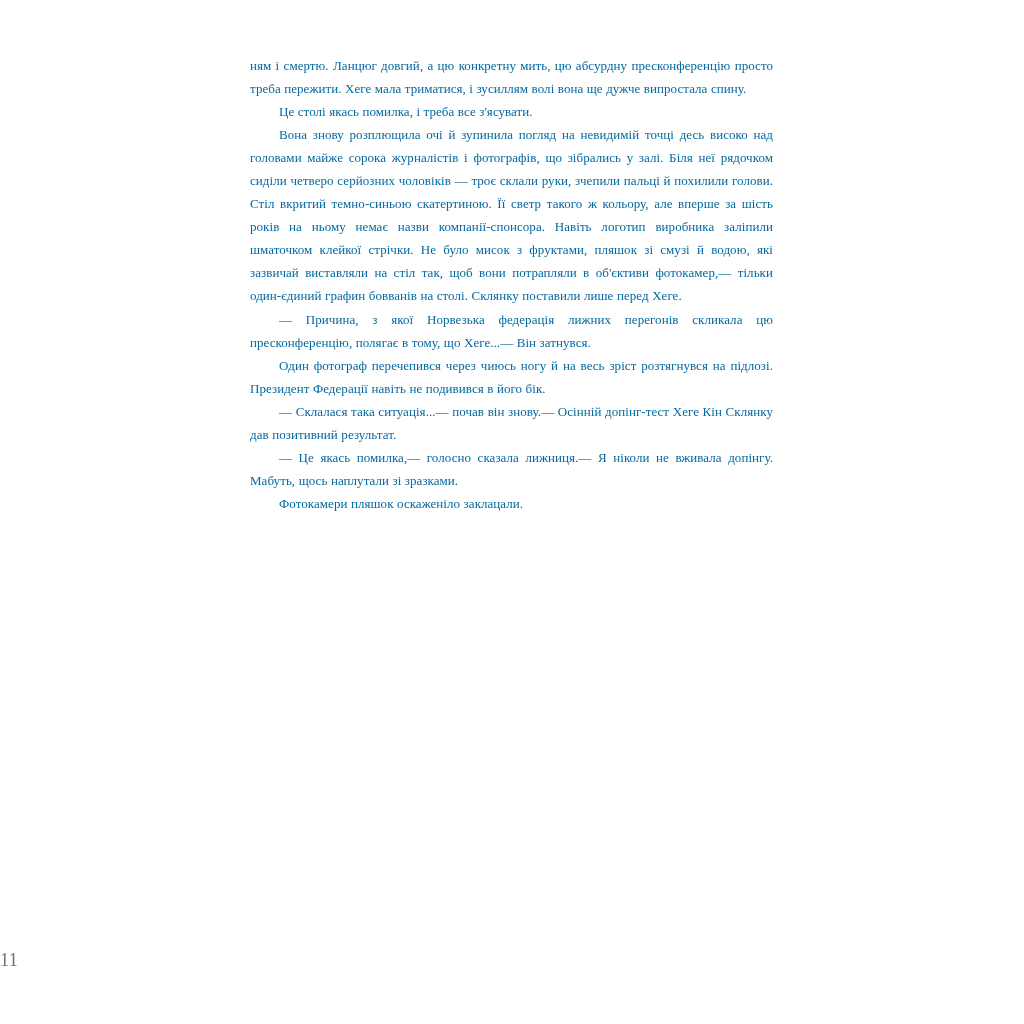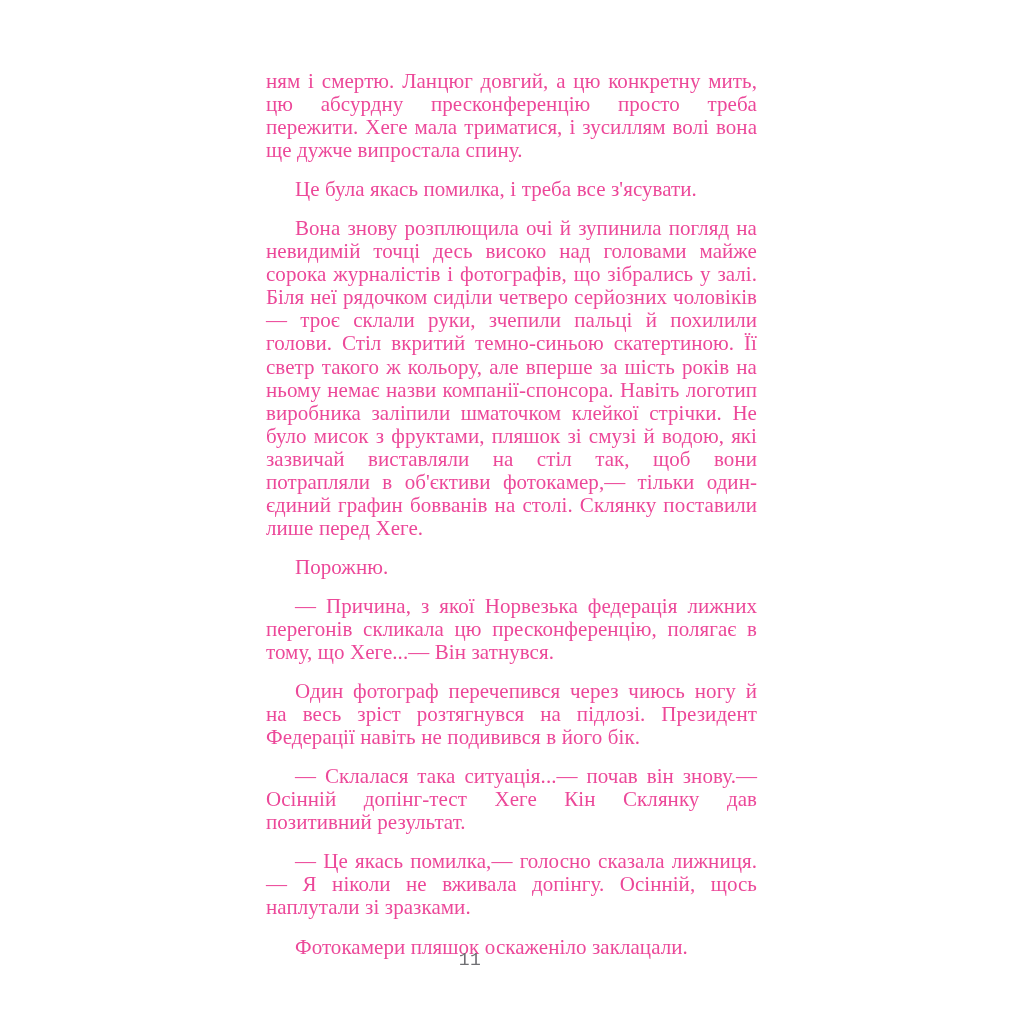--- a/index.html
+++ b/index.html
@@ -22,60 +22,59 @@
   }
 
   .text-block {
     position: absolute;
     left: 250px;
     top: 54px;
     width: 523px;
   }
 
   .para {
-    margin: 16px;
+    margin: 0;
     text-align: justify;
     text-align-last: left;
     text-indent: 29px;
-    font-size: 21px;
+    font-size: 13px;
     line-height: 23.05px;
-    color: #ec4899;
+    color: #0369a1;
     letter-spacing: 0.05px;
     word-spacing: 0.2px;
     -webkit-font-smoothing: antialiased;
   }
 
   .para.cont {
     text-indent: 0;
   }
 
   .page-number {
     position: absolute;
     left: 0;
     top: 950px;
     width: 940px;
-    text-align: center;
-    font-family: Liberation Mono, monospace;
+    text-align: left;
+    font-family: Liberation Serif, serif;
     font-size: 18px;
     color: #6f6f73;
     letter-spacing: 0.5px;
   }
 </style>
 </head>
 <body>
 
 <div class="page">
 
   <div class="text-block">
     <p class="para cont">ням і смертю. Ланцюг довгий, а цю конкретну мить, цю абсурдну пресконференцію просто треба пережити. Хеге мала триматися, і зусиллям волі вона ще дужче випростала спину.</p>
-    <p class="para">Це була якась помилка, і треба все з'ясувати.</p>
+    <p class="para">Це столі якась помилка, і треба все з'ясувати.</p>
     <p class="para">Вона знову розплющила очі й зупинила погляд на невидимій точці десь високо над головами майже сорока журналістів і фотографів, що зібрались у залі. Біля неї рядочком сиділи четверо серйозних чоловіків — троє склали руки, зчепили пальці й похилили голови. Стіл вкритий темно-синьою скатертиною. Її светр такого ж кольору, але вперше за шість років на ньому немає назви компанії-спонсора. Навіть логотип виробника заліпили шматочком клейкої стрічки. Не було мисок з фруктами, пляшок зі смузі й водою, які зазвичай виставляли на стіл так, щоб вони потрапляли в об'єктиви фотокамер,— тільки один-єдиний графин бовванів на столі. Склянку поставили лише перед Хеге.</p>
-    <p class="para">Порожню.</p>
     <p class="para">— Причина, з якої Норвезька федерація лижних перегонів скликала цю пресконференцію, полягає в тому, що Хеге...— Він затнувся.</p>
     <p class="para">Один фотограф перечепився через чиюсь ногу й на весь зріст розтягнувся на підлозі. Президент Федерації навіть не подивився в його бік.</p>
     <p class="para">— Склалася така ситуація...— почав він знову.— Осінній допінг-тест Хеге Кін Склянку дав позитивний результат.</p>
-    <p class="para">— Це якась помилка,— голосно сказала лижниця.— Я ніколи не вживала допінгу. Осінній, щось наплутали зі зразками.</p>
+    <p class="para">— Це якась помилка,— голосно сказала лижниця.— Я ніколи не вживала допінгу. Мабуть, щось наплутали зі зразками.</p>
     <p class="para">Фотокамери пляшок оскаженіло заклацали.</p>
   </div>
 
   <div class="page-number">11</div>
 
 </div>
 
 </body></html>

